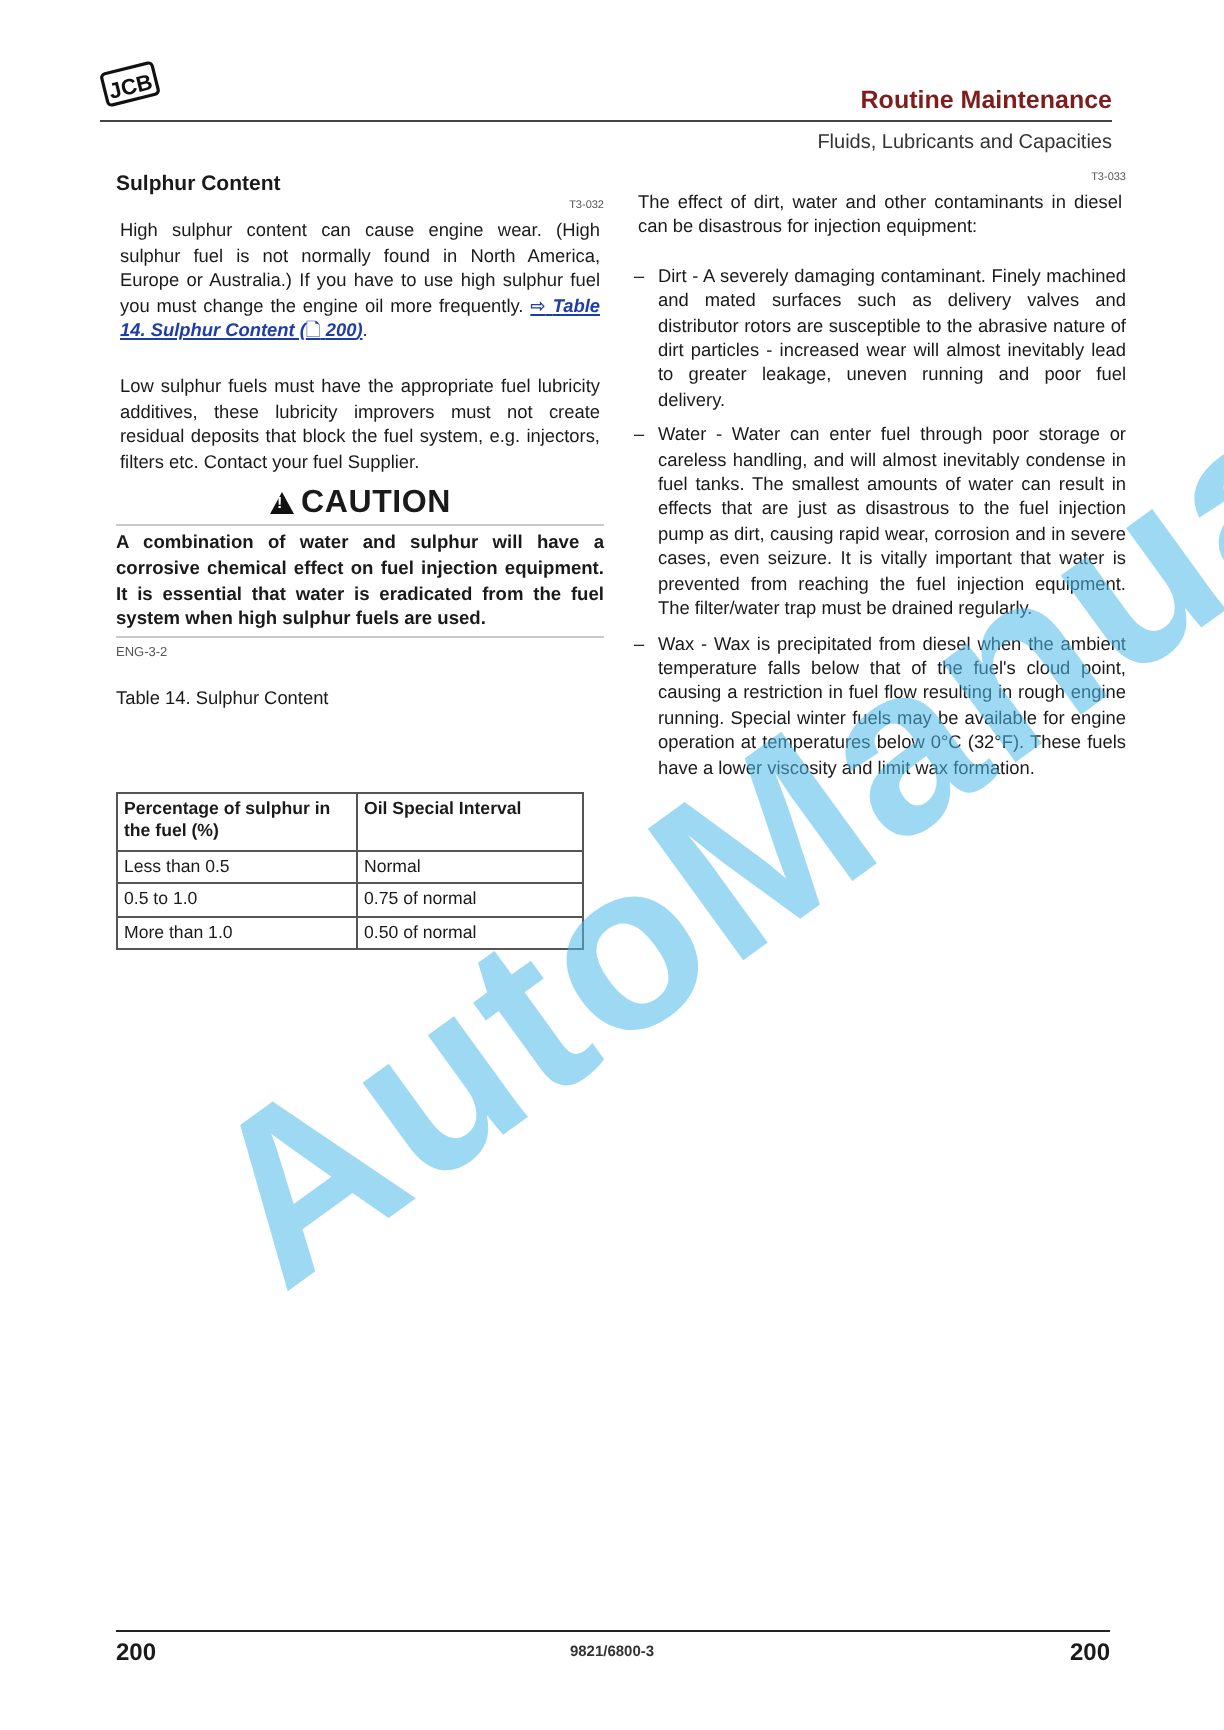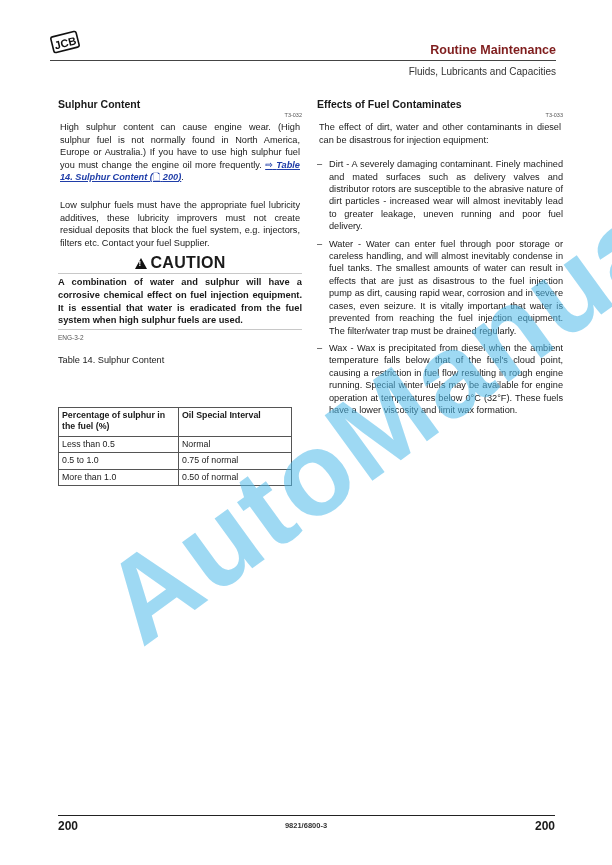--- a/index.html
+++ b/index.html
@@ -7,21 +7,21 @@
          font-family:"Liberation Sans", "DejaVu Sans", sans-serif; color:#1a1a1a; }
   .page { position:absolute; left:0; top:0; width:612px; height:865px; }
 
   
   .logo { position:absolute; left:50px; top:29px; width:30px; height:26px; }
   .section-title { position:absolute; right:56px; top:43px; font-size:12.5px; font-weight:bold; color:#7f1d1d; }
   .header-rule { position:absolute; left:50px; right:56px; top:60px; height:0; border-top:1.3px solid #444; }
   .subsection-title { position:absolute; right:56px; top:66px; font-size:10px; color:#333; }
 
   
-  .col { position:absolute; top:98px; width:244px; font-size:9.2px; line-height:12.4px; }
+  .col { position:absolute; top:86px; width:244px; font-size:9.2px; line-height:12.4px; }
   .col-left { left:58px; }
   .col-right { left:317px; width:246px; }
 
   h2.heading { font-size:10.5px; font-weight:bold; margin:0 0 2px 0; color:#1a1a1a; }
   .ref-code { text-align:right; font-size:5.5px; color:#555; line-height:7px; margin:0; }
   p.body { margin:2px; text-align:justify; }
   .link { color:#1f3da8; font-weight:bold; font-style:italic; text-decoration:underline; }
   .spacer { height:12px; }
 
   .caution-title { text-align:center; font-size:16px; font-weight:bold; margin:8px 0 4px 0; letter-spacing:0.3px; }
@@ -108,21 +108,20 @@
         </tr>
         <tr>
           <td>More than 1.0</td>
           <td>0.50 of normal</td>
         </tr>
       </tbody>
     </table>
   </div>
 
   <div class="col col-right">
-    <h2 class="heading">Effects of Fuel Contaminates</h2>
     <p class="ref-code">T3-033</p>
     <p class="body">The effect of dirt, water and other contaminants in diesel can be disastrous for injection equipment:</p>
     <ul class="dash">
       <li>
         <span class="dash-mark">–</span>
         <span>Dirt - A severely damaging contaminant. Finely machined and mated surfaces such as delivery valves and distributor rotors are susceptible to the abrasive nature of dirt particles - increased wear will almost inevitably lead to greater leakage, uneven running and poor fuel delivery.</span>
       </li>
       <li>
         <span class="dash-mark">–</span>
         <span>Water - Water can enter fuel through poor storage or careless handling, and will almost inevitably condense in fuel tanks. The smallest amounts of water can result in effects that are just as disastrous to the fuel injection pump as dirt, causing rapid wear, corrosion and in severe cases, even seizure. It is vitally important that water is prevented from reaching the fuel injection equipment. The filter/water trap must be drained regularly.</span>

